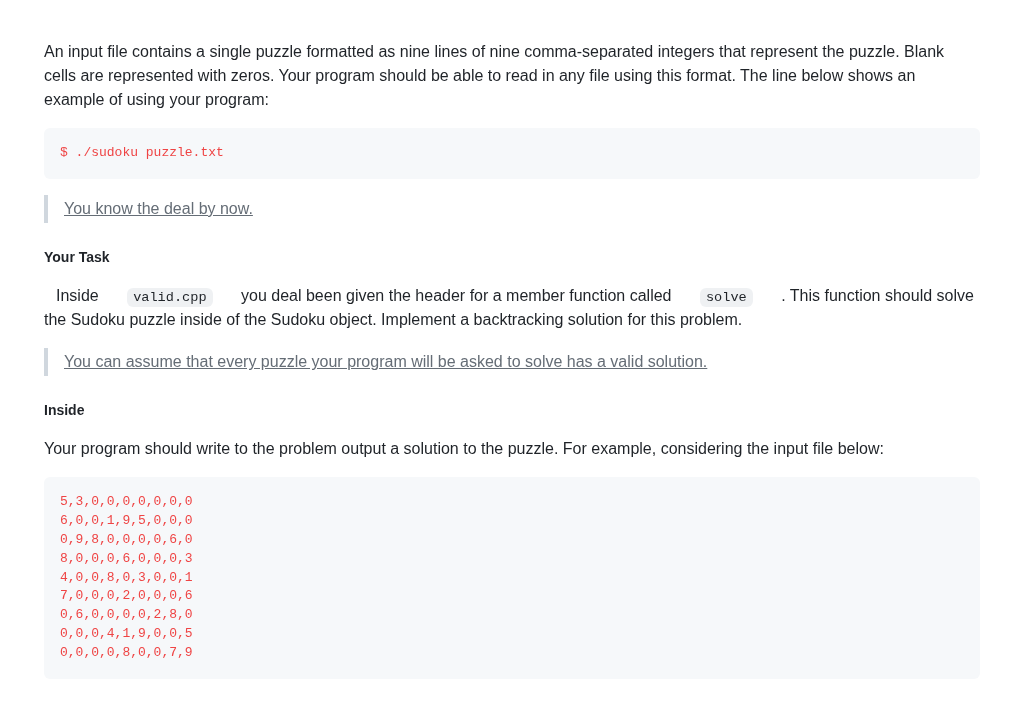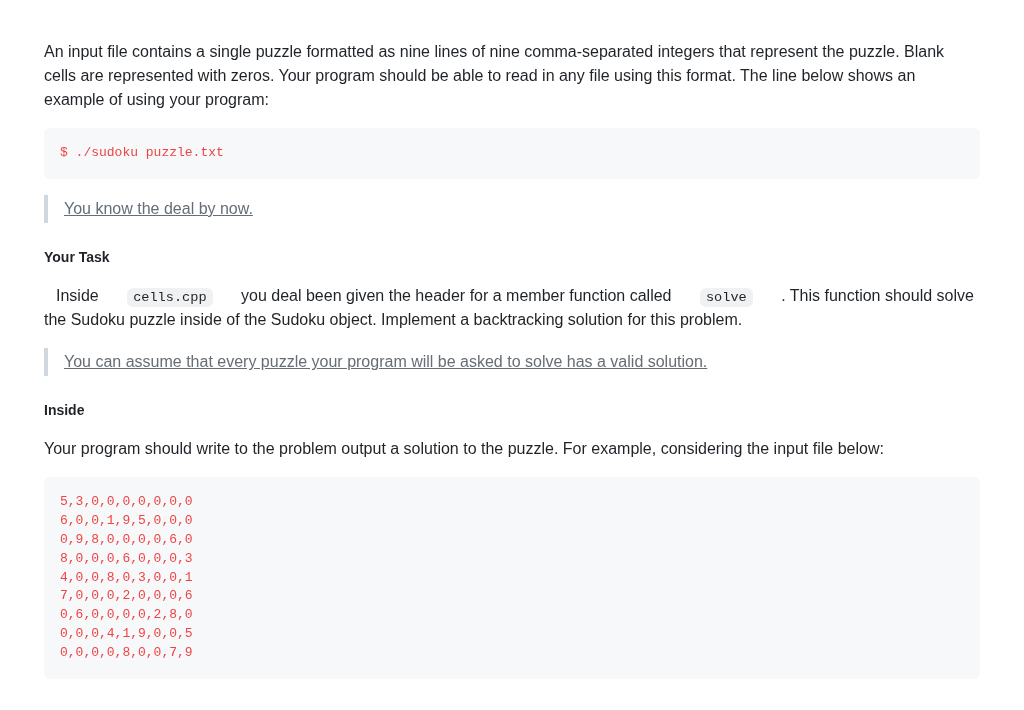--- a/index.html
+++ b/index.html
@@ -66,21 +66,21 @@
 
 <div class="code-block">$ ./sudoku puzzle.txt</div>
 
 <div class="blockquote">
   <p>You know the deal by now.</p>
 </div>
 
 <div class="heading">Your Task</div>
 
 <p>
-  <span>Inside </span><code class="inline-code">cells.cpp</code><span> you deal been given the header for a member function called </span><code class="inline-code">solve</code><span> . This function should solve the Sudoku puzzle inside of the Sudoku object. Implement a backtracking solution for this problem.</span>
+  <span>Inside </span><code class="inline-code">valid.cpp</code><span> you deal been given the header for a member function called </span><code class="inline-code">solve</code><span> . This function should solve the Sudoku puzzle inside of the Sudoku object. Implement a backtracking solution for this problem.</span>
 </p>
 
 <div class="blockquote">
   <p>You can assume that every puzzle your program will be asked to solve has a valid solution.</p>
 </div>
 
 <div class="heading">Inside</div>
 
 <p>Your program should write to the problem output a solution to the puzzle. For example, considering the input file below:</p>
 

